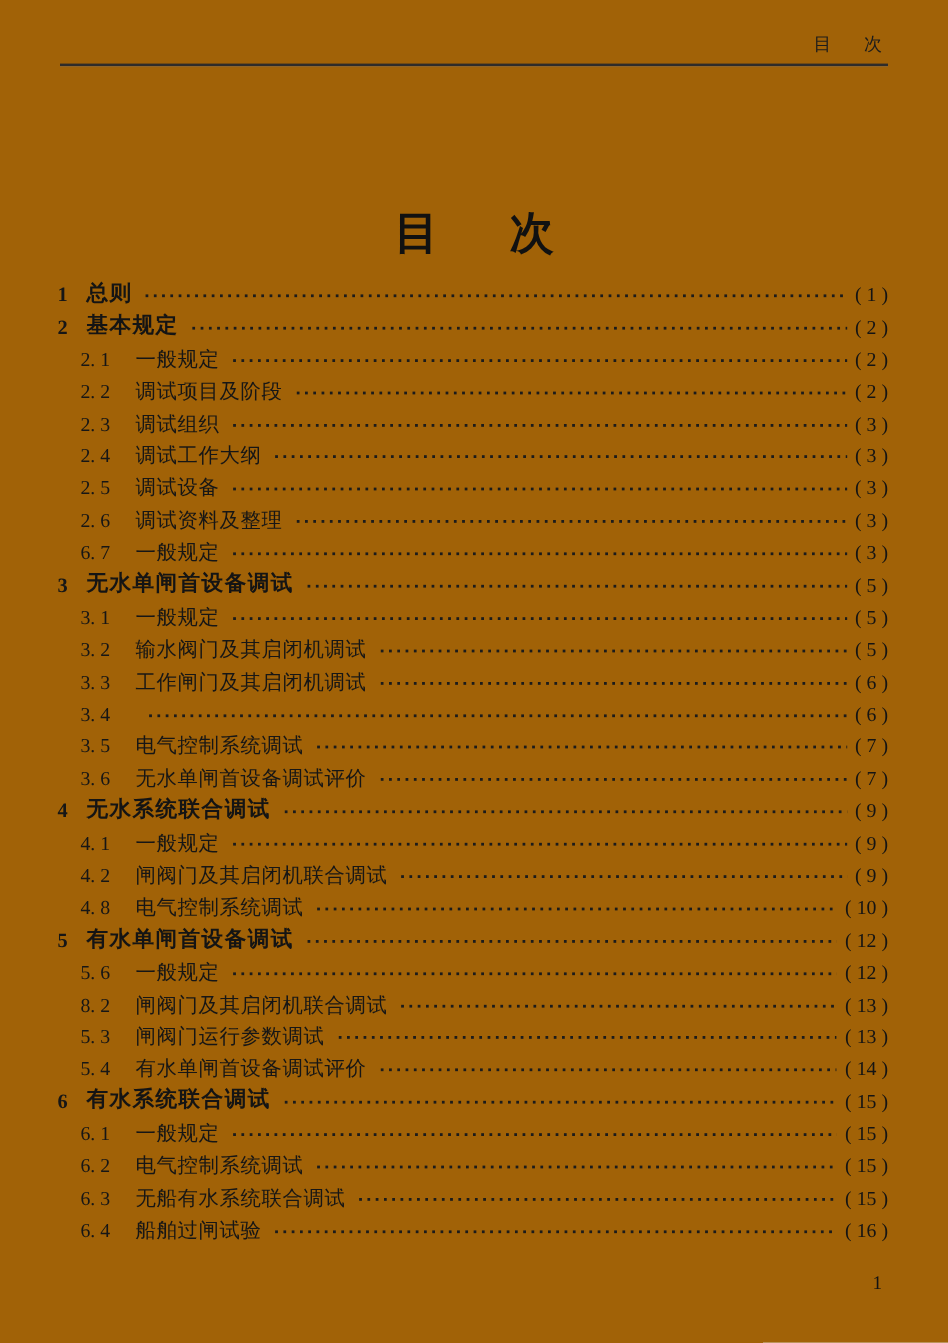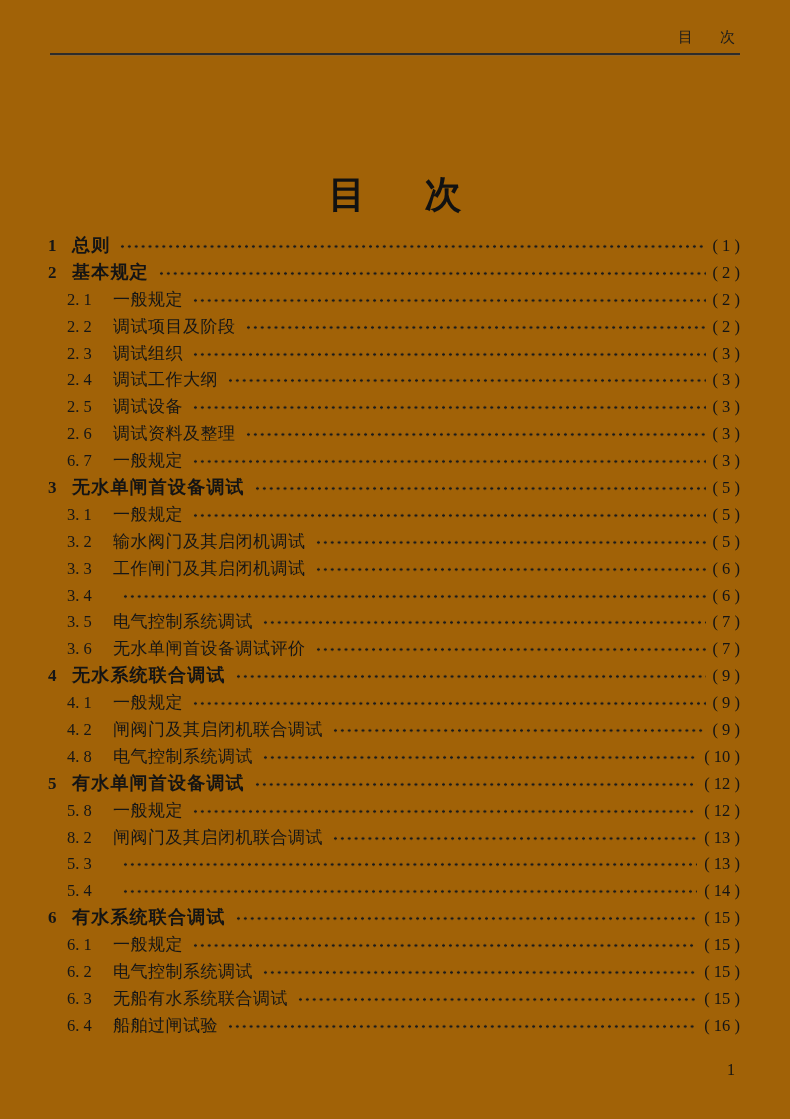--- a/index.html
+++ b/index.html
@@ -262,38 +262,40 @@
       <span class="leader"></span>
       <span class="page">( 10 )</span>
     </div>
       <div class="row l1">
       <span class="num">5</span>
       <span class="title">有水单闸首设备调试</span>
       <span class="leader"></span>
       <span class="page">( 12 )</span>
     </div>
       <div class="row l2">
-      <span class="num">5. 8</span>
+      <span class="num">5. 6</span>
       <span class="title">一般规定</span>
       <span class="leader"></span>
       <span class="page">( 12 )</span>
     </div>
       <div class="row l2">
       <span class="num">8. 2</span>
       <span class="title">闸阀门及其启闭机联合调试</span>
       <span class="leader"></span>
       <span class="page">( 13 )</span>
     </div>
       <div class="row l2">
       <span class="num">5. 3</span>
+      <span class="title">闸阀门运行参数调试</span>
       <span class="leader"></span>
       <span class="page">( 13 )</span>
     </div>
       <div class="row l2">
       <span class="num">5. 4</span>
+      <span class="title">有水单闸首设备调试评价</span>
       <span class="leader"></span>
       <span class="page">( 14 )</span>
     </div>
       <div class="row l1">
       <span class="num">6</span>
       <span class="title">有水系统联合调试</span>
       <span class="leader"></span>
       <span class="page">( 15 )</span>
     </div>
       <div class="row l2">

